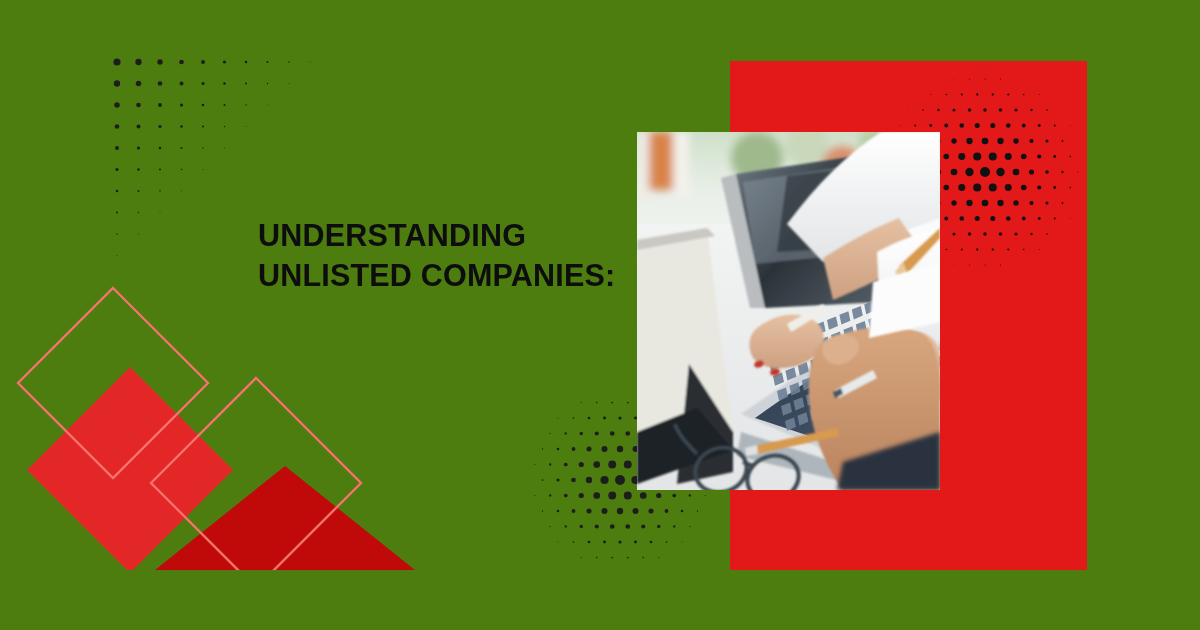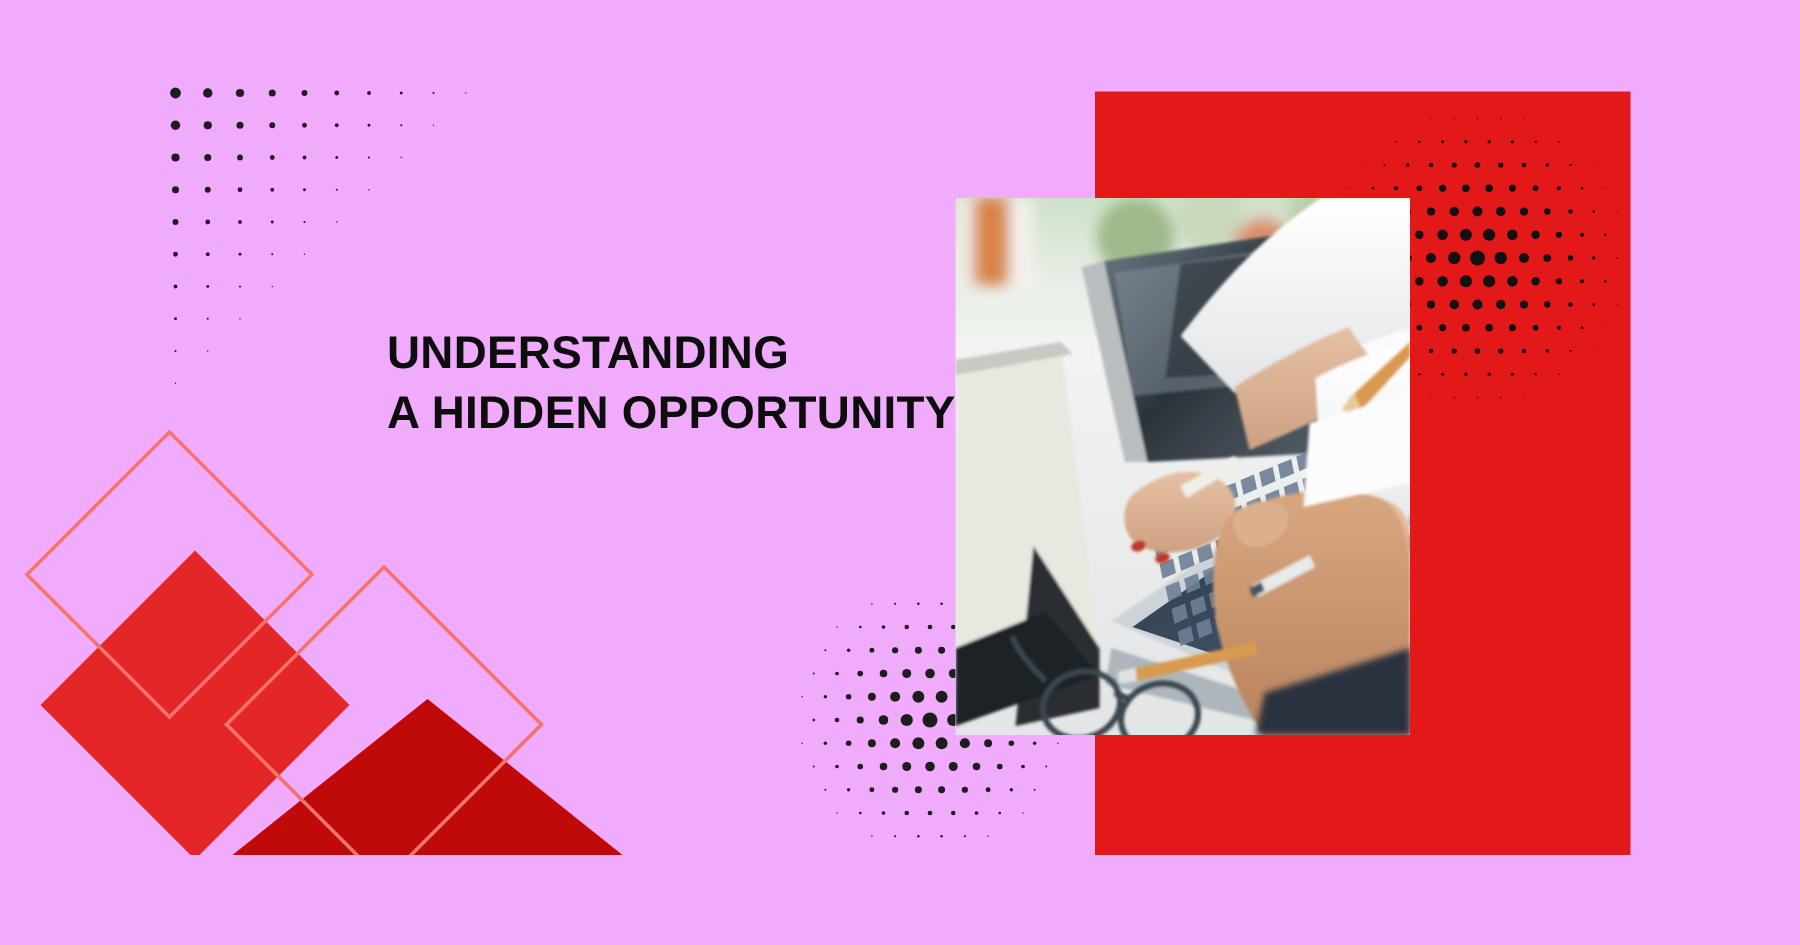--- a/index.html
+++ b/index.html
@@ -5,21 +5,21 @@
   html,body{margin:0;padding:0;}
   body{
     width:1200px;height:630px;
     background:#ffffff;
     font-family:"Liberation Sans","DejaVu Sans",sans-serif;
     overflow:hidden;
   }
   #canvas{
     position:relative;
     width:1200px;height:630px;
-    background:#f0abfc;
+    background:#4d7c0f;
     overflow:hidden;
   }
 
   
   .layer{position:absolute;top:0;left:0;width:1200px;height:630px;pointer-events:none;}
 
   
   .red-block{
     position:absolute;
     left:730px;top:61px;
@@ -620,16 +620,16 @@
       </g>
 
       <g filter="url(#blur2)">
         <polygon points="206,330 303,300 303,358 200,358" fill="#2b3340"></polygon>
       </g>
     </svg>
   </div>
 
   <div class="title">
     <span class="ln">UNDERSTANDING</span>
-    <span class="ln">A HIDDEN OPPORTUNITY</span>
+    <span class="ln">UNLISTED COMPANIES:</span>
   </div>
 
 </div>
 
 </body></html>

